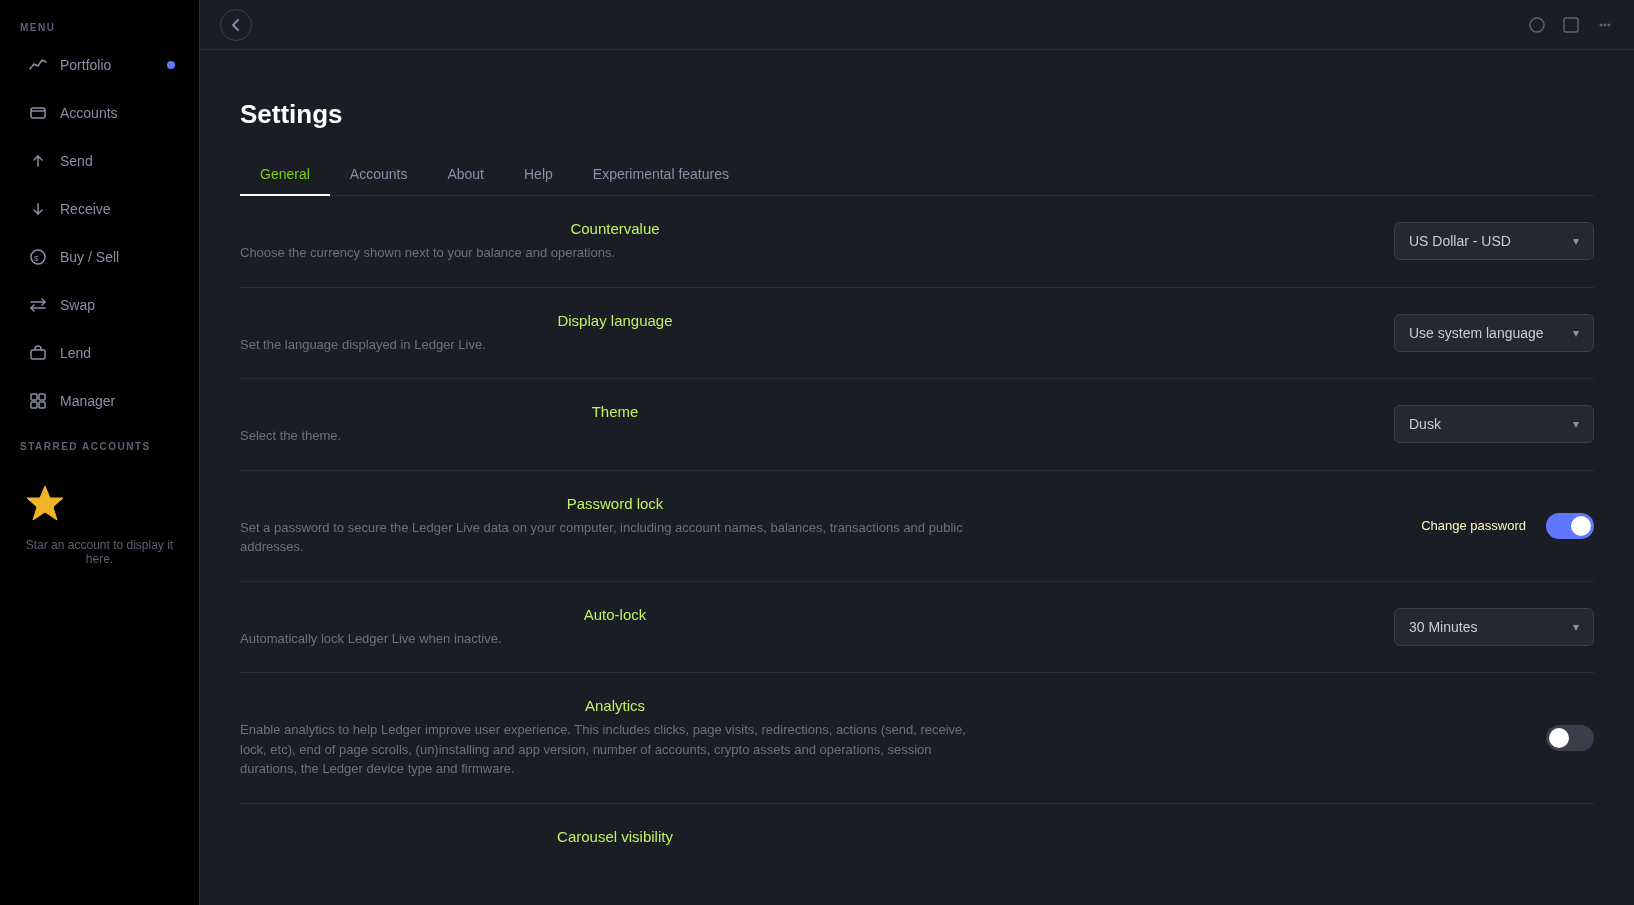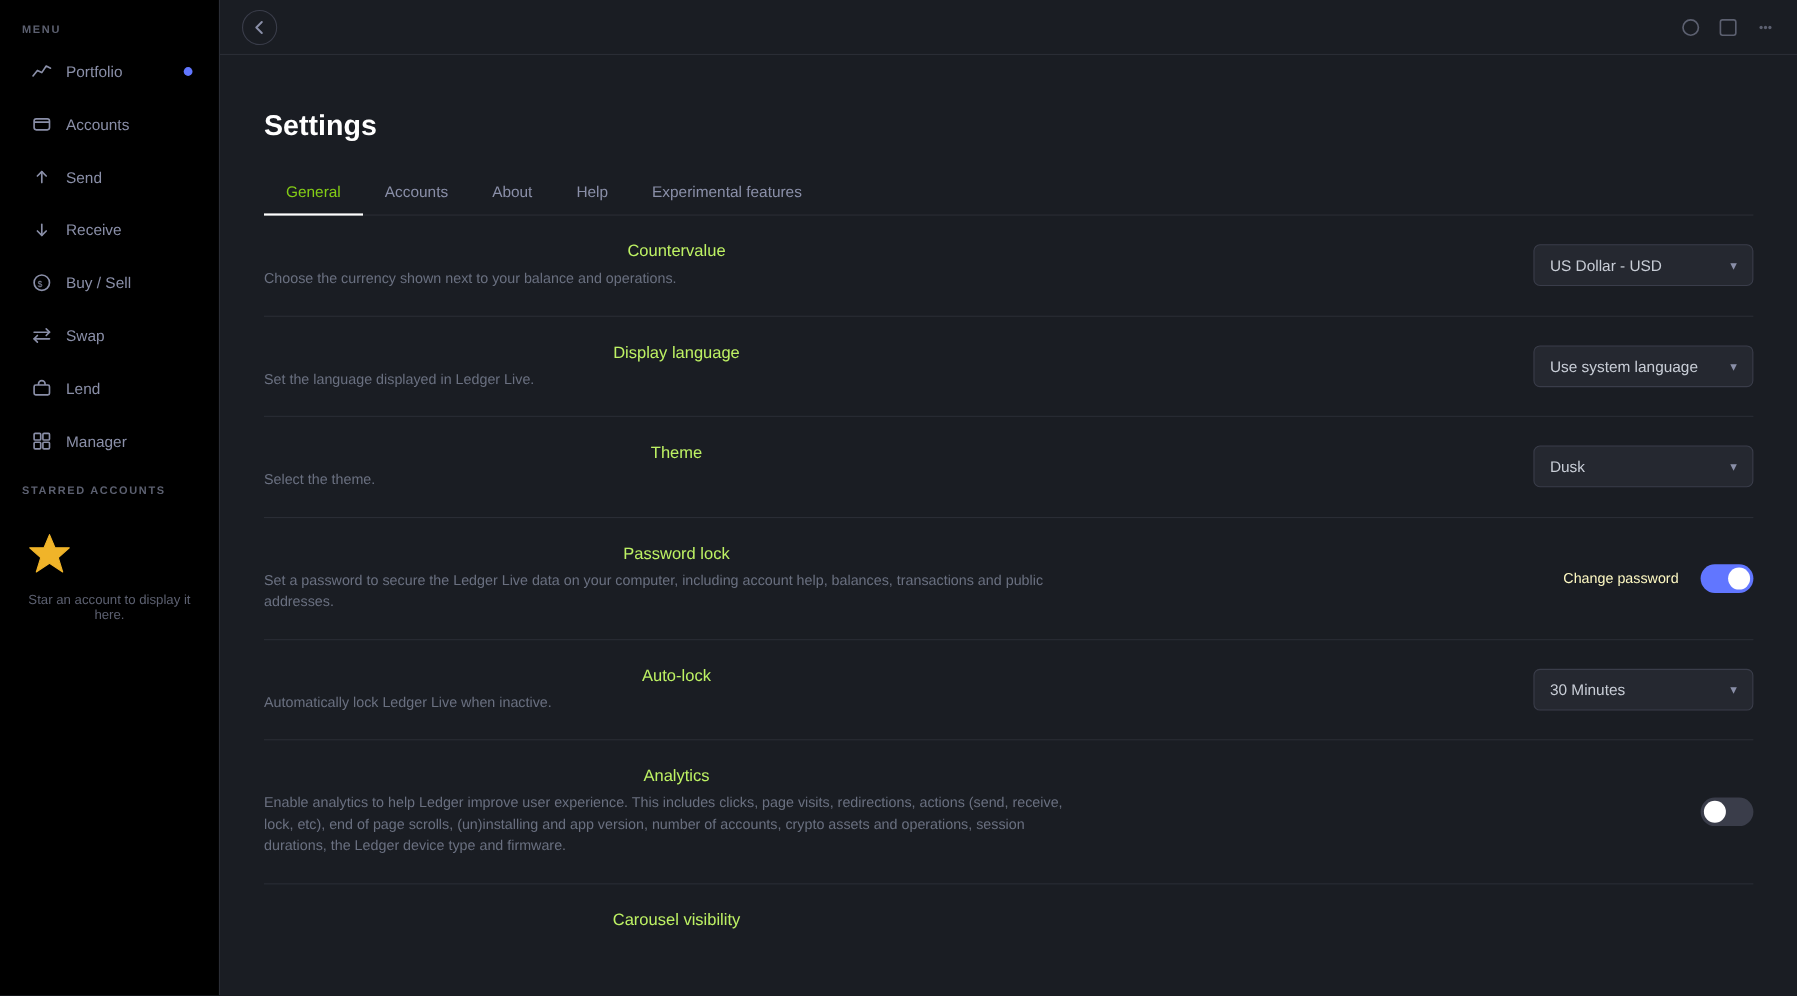--- a/index.html
+++ b/index.html
@@ -444,21 +444,21 @@
         <div class="dropdown">
           <span>Dusk</span>
           <span class="dropdown-arrow">▾</span>
         </div>
       </div>
     </div>
 
     <div class="settings-section">
       <div class="settings-info">
         <div class="settings-title">Password lock</div>
-        <div class="settings-desc">Set a password to secure the Ledger Live data on your computer, including account help, balances, transactions and public addresses.</div>
+        <div class="settings-desc">Set a password to secure the Ledger Live data on your computer, including account names, balances, transactions and public addresses.</div>
       </div>
       <div class="settings-control">
         <button class="change-password-btn">Change password</button>
         <div class="toggle on">
           <div class="toggle-knob"></div>
         </div>
       </div>
     </div>
 
     <div class="settings-section">

